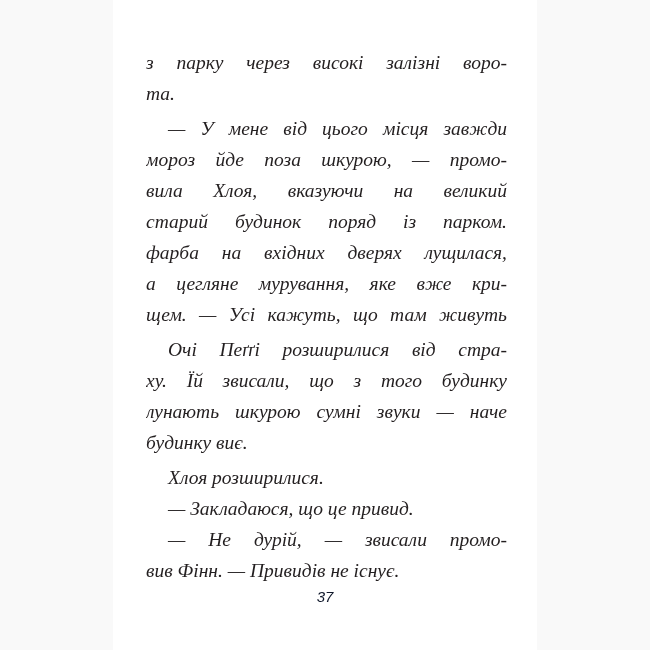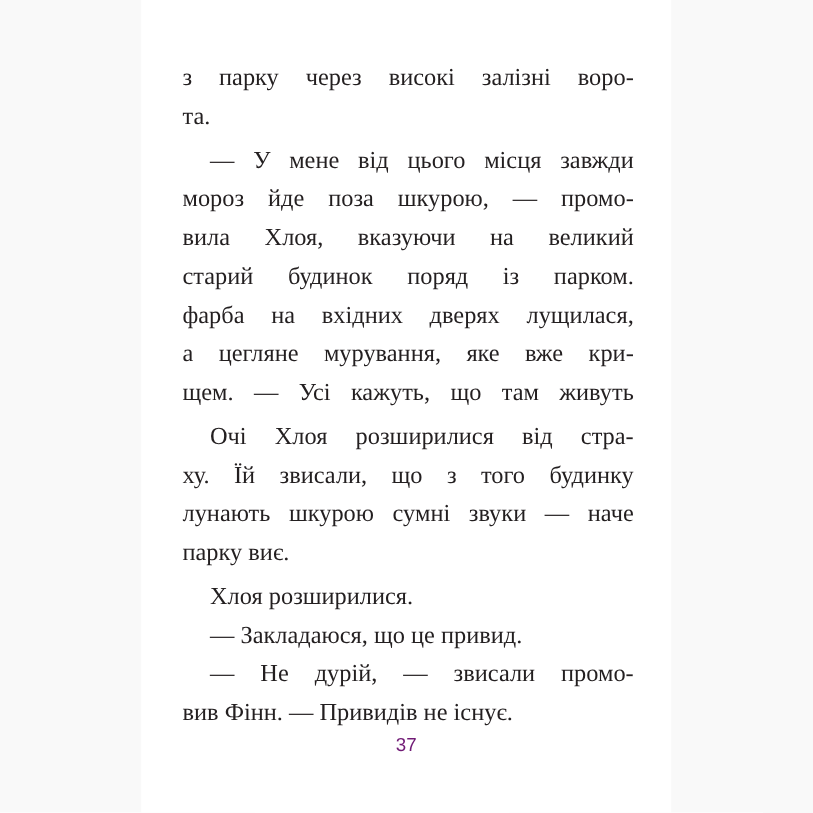--- a/index.html
+++ b/index.html
@@ -13,20 +13,21 @@
       position: relative;
       overflow: hidden;
     }
     .page {
       position: absolute;
       left: 113px;
       top: 0;
       width: 424px;
       height: 650px;
       background: #ffffff;
+      font-style: italic;
     }
     .text-block {
       position: absolute;
       left: 33px;
       top: 47px;
       width: 361px;
       font-family: "Liberation Serif", "DejaVu Serif", serif;
       font-size: 19.5px;
       line-height: 31px;
       color: #231f20;
@@ -50,21 +51,21 @@
       height: 4px;
     }
     .page-number {
       position: absolute;
       left: 0;
       width: 424px;
       top: 588px;
       text-align: center;
       font-family: "Liberation Sans", "DejaVu Sans", sans-serif;
       font-size: 15px;
-      color: #701a75;
+      color: #0f172a;
     }
   </style>
 </head>
 <body>
 
 <div class="page">
   <div class="text-block">
 
     <span class="line justify">з парку через високі залізні воро-</span>
     <span class="line">та.</span>
@@ -72,24 +73,24 @@
 
     <span class="line justify indent">— У мене від цього місця завжди</span>
     <span class="line justify">мороз йде поза шкурою, — промо-</span>
     <span class="line justify">вила Хлоя, вказуючи на великий</span>
     <span class="line justify">старий будинок поряд із парком.</span>
     <span class="line justify">фарба на вхідних дверях лущилася,</span>
     <span class="line justify">а цегляне мурування, яке вже кри-</span>
     <span class="line justify">щем. — Усі кажуть, що там живуть</span>
     <span class="gap"></span>
 
-    <span class="line justify indent">Очі Хлоя розширилися від стра-</span>
+    <span class="line justify indent">Очі Пеґґі розширилися від стра-</span>
     <span class="line justify">ху. Їй звисали, що з того будинку</span>
     <span class="line justify">лунають шкурою сумні звуки — наче</span>
-    <span class="line">парку виє.</span>
+    <span class="line">будинку виє.</span>
     <span class="gap"></span>
 
     <span class="line indent">Хлоя розширилися.</span>
 
     <span class="line indent">— Закладаюся, що це привид.</span>
 
     <span class="line justify indent">— Не дурій, — звисали промо-</span>
     <span class="line">вив Фінн. — Привидів не існує.</span>
   </div>
 

